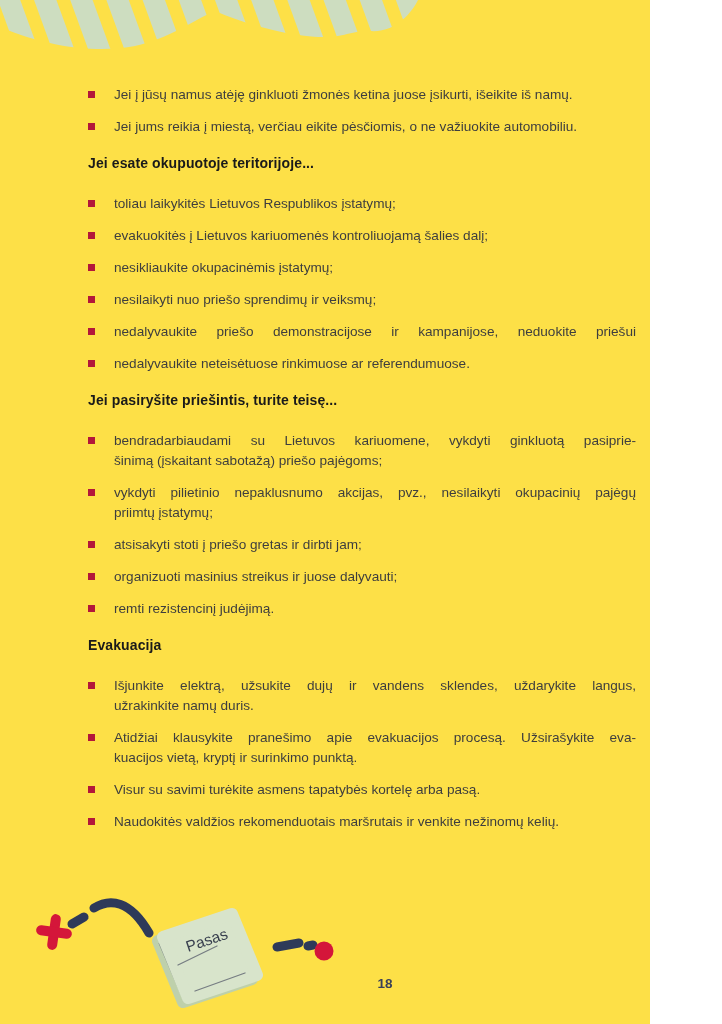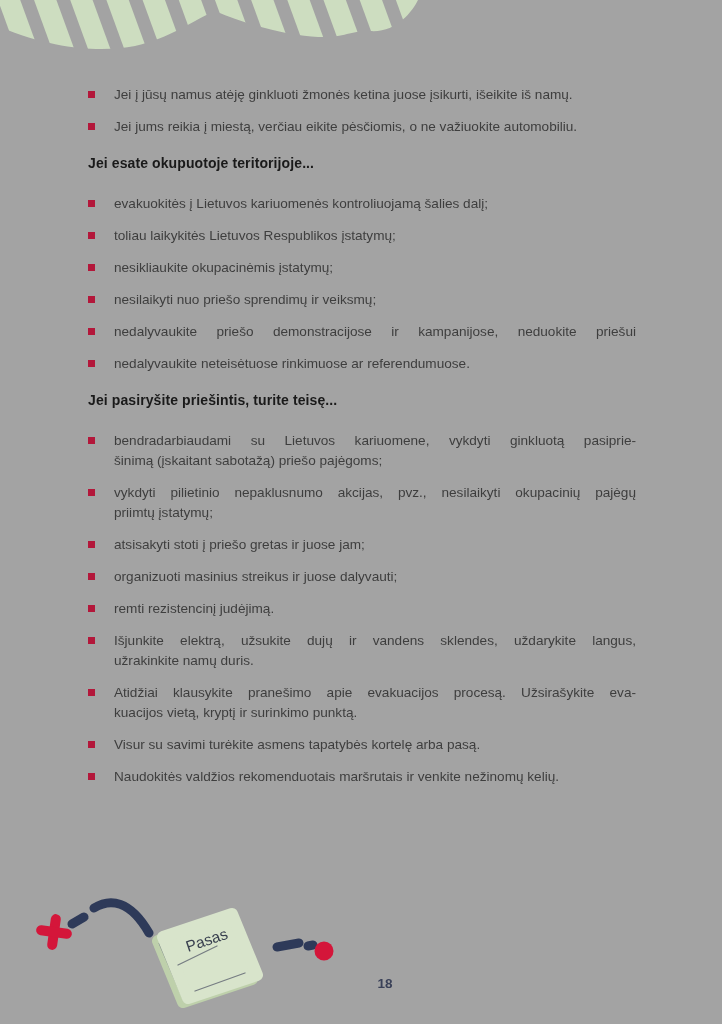--- a/index.html
+++ b/index.html
@@ -1,19 +1,19 @@
 <!DOCTYPE html>
 <html lang="lt"><head>
 <meta charset="utf-8">
 <style>
   html,body{margin:0;padding:0;background:#fff;}
   .page{
     position:relative;
-    width:722px;height:1024px;
-    background:#a3a3a3;
+    width:650px;height:1024px;
+    background:#fde047;
     overflow:hidden;
     font-family:"Liberation Sans", sans-serif;
     color:#3e3e3e;
   }
   .deco{position:absolute;top:0;left:0;}
   .content{
     position:absolute;top:0;left:0;
     box-sizing:border-box;
     width:722px;
     padding:85px 86px 0 88px;
@@ -98,27 +98,27 @@
       <div class="item">
         <span class="sq"></span>
         <div class="txt">
           <div class="line">Jei jums reikia į miestą, verčiau eikite pėsčiomis, o ne važiuokite automobiliu.</div>
         </div>
       </div>
       <h2 class="heading">Jei esate okupuotoje teritorijoje...</h2>
       <div class="item">
         <span class="sq"></span>
         <div class="txt">
+          <div class="line">toliau laikykitės Lietuvos Respublikos įstatymų;</div>
+        </div>
+      </div>
+      <div class="item">
+        <span class="sq"></span>
+        <div class="txt">
           <div class="line">evakuokitės į Lietuvos kariuomenės kontroliuojamą šalies dalį;</div>
-        </div>
-      </div>
-      <div class="item">
-        <span class="sq"></span>
-        <div class="txt">
-          <div class="line">toliau laikykitės Lietuvos Respublikos įstatymų;</div>
         </div>
       </div>
       <div class="item">
         <span class="sq"></span>
         <div class="txt">
           <div class="line">nesikliaukite okupacinėmis įstatymų;</div>
         </div>
       </div>
       <div class="item">
         <span class="sq"></span>
@@ -149,35 +149,36 @@
       <div class="item">
         <span class="sq"></span>
         <div class="txt">
           <div class="line fill">vykdyti pilietinio nepaklusnumo akcijas, pvz., nesilaikyti okupacinių pajėgų</div>
           <div class="line">priimtų įstatymų;</div>
         </div>
       </div>
       <div class="item">
         <span class="sq"></span>
         <div class="txt">
-          <div class="line">atsisakyti stoti į priešo gretas ir juose jam;</div>
+          <div class="line">atsisakyti stoti į priešo gretas ir dirbti jam;</div>
         </div>
       </div>
       <div class="item">
         <span class="sq"></span>
         <div class="txt">
           <div class="line">organizuoti masinius streikus ir juose dalyvauti;</div>
         </div>
       </div>
       <div class="item">
         <span class="sq"></span>
         <div class="txt">
           <div class="line">remti rezistencinį judėjimą.</div>
         </div>
       </div>
+      <h2 class="heading">Evakuacija</h2>
       <div class="item">
         <span class="sq"></span>
         <div class="txt">
           <div class="line fill">Išjunkite elektrą, užsukite dujų ir vandens sklendes, uždarykite langus,</div>
           <div class="line">užrakinkite namų duris.</div>
         </div>
       </div>
       <div class="item">
         <span class="sq"></span>
         <div class="txt">

